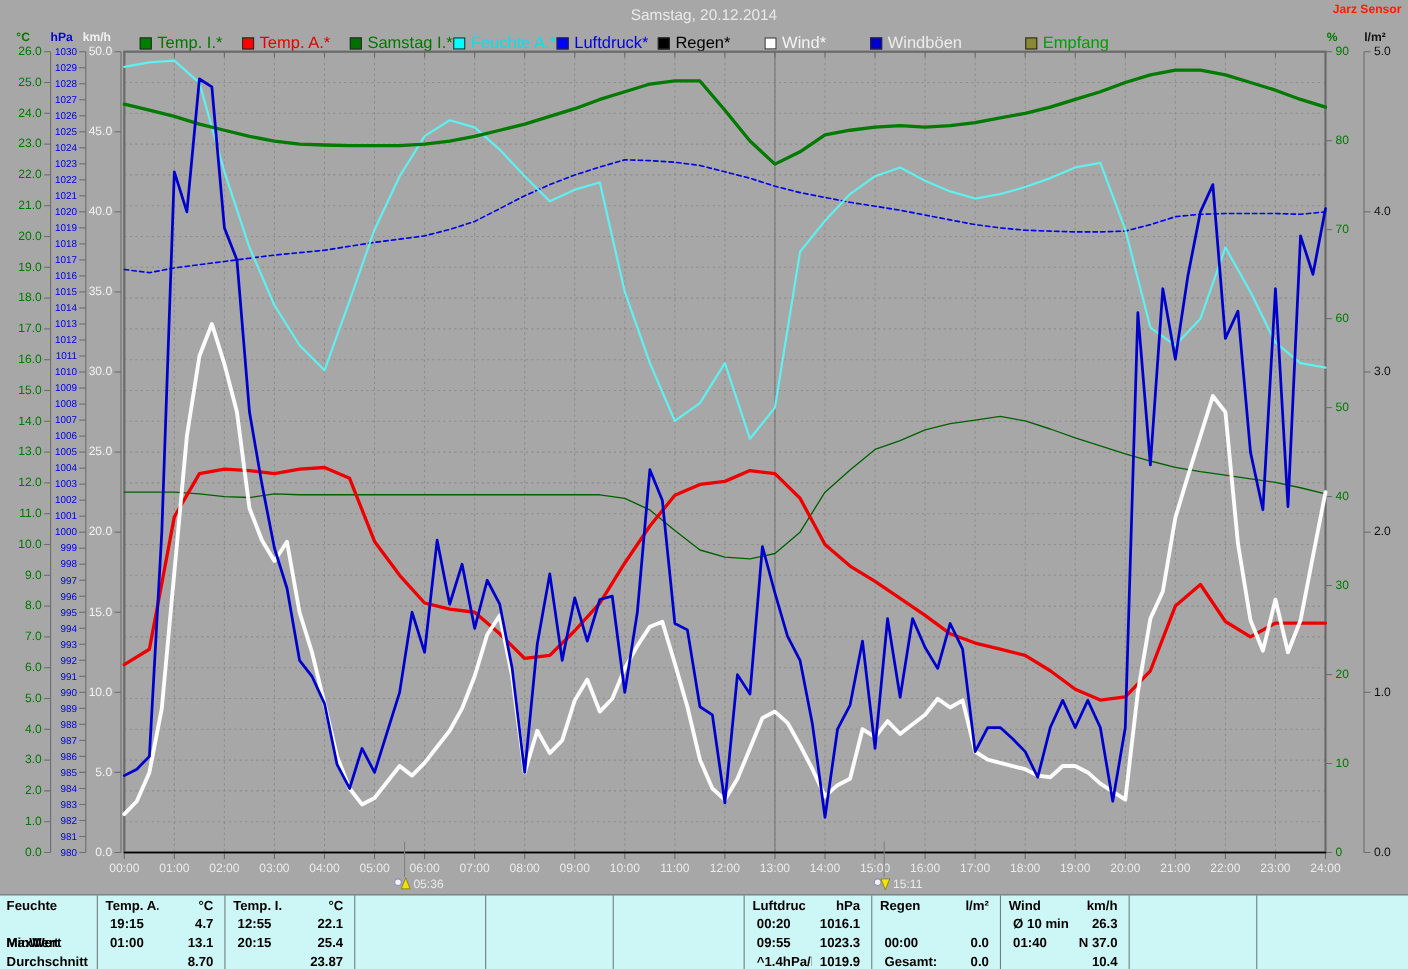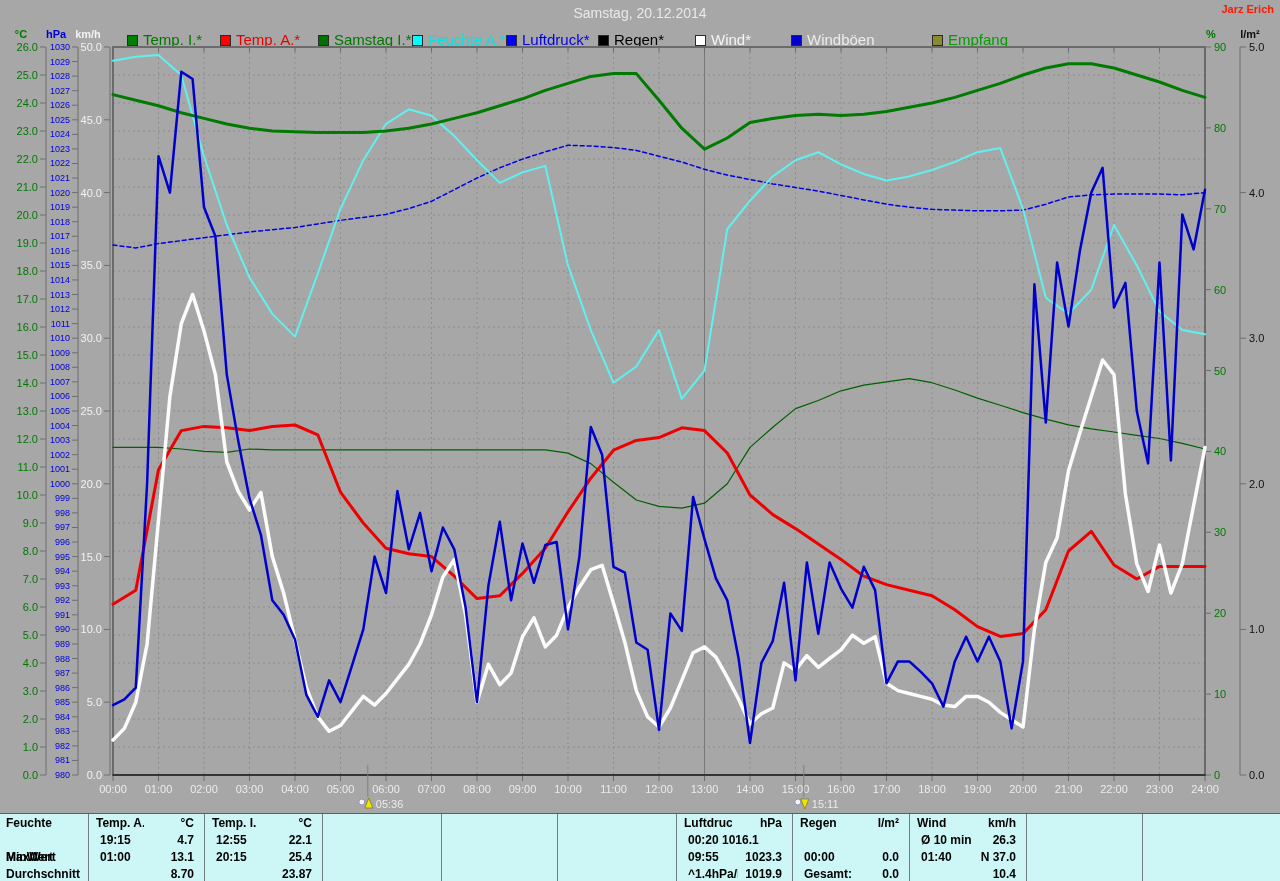--- a/index.html
+++ b/index.html
@@ -19,21 +19,21 @@
   .tcell{position:absolute;font-size:12px;font-weight:bold;color:#000;height:17px;line-height:17px;
          white-space:nowrap;overflow:hidden;}
   .tsep{position:absolute;top:0;width:1px;height:68px;background:#6f7f7f;}
 </style>
 </head>
 <body>
 
 <div class="app">
   <div class="titlebar">
     <div class="title">Samstag, 20.12.2014</div>
-    <div class="author">Jarz Erich</div>
+    <div class="author">Jarz Sensor</div>
   </div>
 
   <span class="axis-head" style="left:6px;width:30px;color:#007800;">°C</span>
   <span class="axis-head" style="left:40px;width:32px;color:#0000dd;">hPa</span>
   <span class="axis-head" style="left:66px;width:44px;color:#f2f2f2;">km/h</span>
   <span class="axis-head" style="left:1197px;width:28px;color:#007800;">%</span>
   <span class="axis-head" style="left:1233px;width:34px;color:#111;">l/m²</span>
 
   <div id="legend">
       <div class="legend-item" style="left: 127px;"><span class="sw" style="background: rgb(0, 128, 0);"></span><span style="color: rgb(0, 120, 0);">Temp. I.*</span></div>
@@ -430,21 +430,21 @@
       <div class="tcell" style="left: 204px; width: 58px; top: 1px; text-align: left; padding-left: 8px; padding-right: 0px; box-sizing: border-box;">Temp. I.</div>
       <div class="tcell" style="left: 260px; width: 60px; top: 1px; text-align: right; padding-left: 0px; padding-right: 8px; box-sizing: border-box;">°C</div>
       <div class="tcell" style="left: 204px; width: 64px; top: 18px; text-align: left; padding-left: 12px; padding-right: 0px; box-sizing: border-box;">12:55</div>
       <div class="tcell" style="left: 252px; width: 68px; top: 18px; text-align: right; padding-left: 0px; padding-right: 8px; box-sizing: border-box;">22.1</div>
       <div class="tcell" style="left: 204px; width: 64px; top: 35px; text-align: left; padding-left: 12px; padding-right: 0px; box-sizing: border-box;">20:15</div>
       <div class="tcell" style="left: 252px; width: 68px; top: 35px; text-align: right; padding-left: 0px; padding-right: 8px; box-sizing: border-box;">25.4</div>
       <div class="tcell" style="left: 252px; width: 68px; top: 52px; text-align: right; padding-left: 0px; padding-right: 8px; box-sizing: border-box;">23.87</div>
       <div class="tcell" style="left: 676px; width: 56px; top: 1px; text-align: left; padding-left: 8px; padding-right: 0px; box-sizing: border-box;">Luftdruck</div>
       <div class="tcell" style="left: 730px; width: 60px; top: 1px; text-align: right; padding-left: 0px; padding-right: 8px; box-sizing: border-box;">hPa</div>
       <div class="tcell" style="left: 676px; width: 62px; top: 18px; text-align: left; padding-left: 12px; padding-right: 0px; box-sizing: border-box;">00:20</div>
-      <div class="tcell" style="left: 722px; width: 68px; top: 18px; padding-left: 0px; padding-right: 8px; box-sizing: border-box;">1016.1</div>
+      <div class="tcell" style="left: 722px; width: 68px; top: 18px; text-align: right; padding-left: 0px; padding-right: 8px; box-sizing: border-box;">1016.1</div>
       <div class="tcell" style="left: 676px; width: 62px; top: 35px; text-align: left; padding-left: 12px; padding-right: 0px; box-sizing: border-box;">09:55</div>
       <div class="tcell" style="left: 722px; width: 68px; top: 35px; text-align: right; padding-left: 0px; padding-right: 8px; box-sizing: border-box;">1023.3</div>
       <div class="tcell" style="left: 676px; width: 62px; top: 52px; text-align: left; padding-left: 12px; padding-right: 0px; box-sizing: border-box;">^1.4hPa/h</div>
       <div class="tcell" style="left: 722px; width: 68px; top: 52px; text-align: right; padding-left: 0px; padding-right: 8px; box-sizing: border-box;">1019.9</div>
       <div class="tcell" style="left: 792px; width: 57px; top: 1px; text-align: left; padding-left: 8px; padding-right: 0px; box-sizing: border-box;">Regen</div>
       <div class="tcell" style="left: 847px; width: 60px; top: 1px; text-align: right; padding-left: 0px; padding-right: 8px; box-sizing: border-box;">l/m²</div>
       <div class="tcell" style="left: 792px; width: 63px; top: 35px; text-align: left; padding-left: 12px; padding-right: 0px; box-sizing: border-box;">00:00</div>
       <div class="tcell" style="left: 839px; width: 68px; top: 35px; text-align: right; padding-left: 0px; padding-right: 8px; box-sizing: border-box;">0.0</div>
       <div class="tcell" style="left: 792px; width: 63px; top: 52px; text-align: left; padding-left: 12px; padding-right: 0px; box-sizing: border-box;">Gesamt:</div>
       <div class="tcell" style="left: 839px; width: 68px; top: 52px; text-align: right; padding-left: 0px; padding-right: 8px; box-sizing: border-box;">0.0</div>

